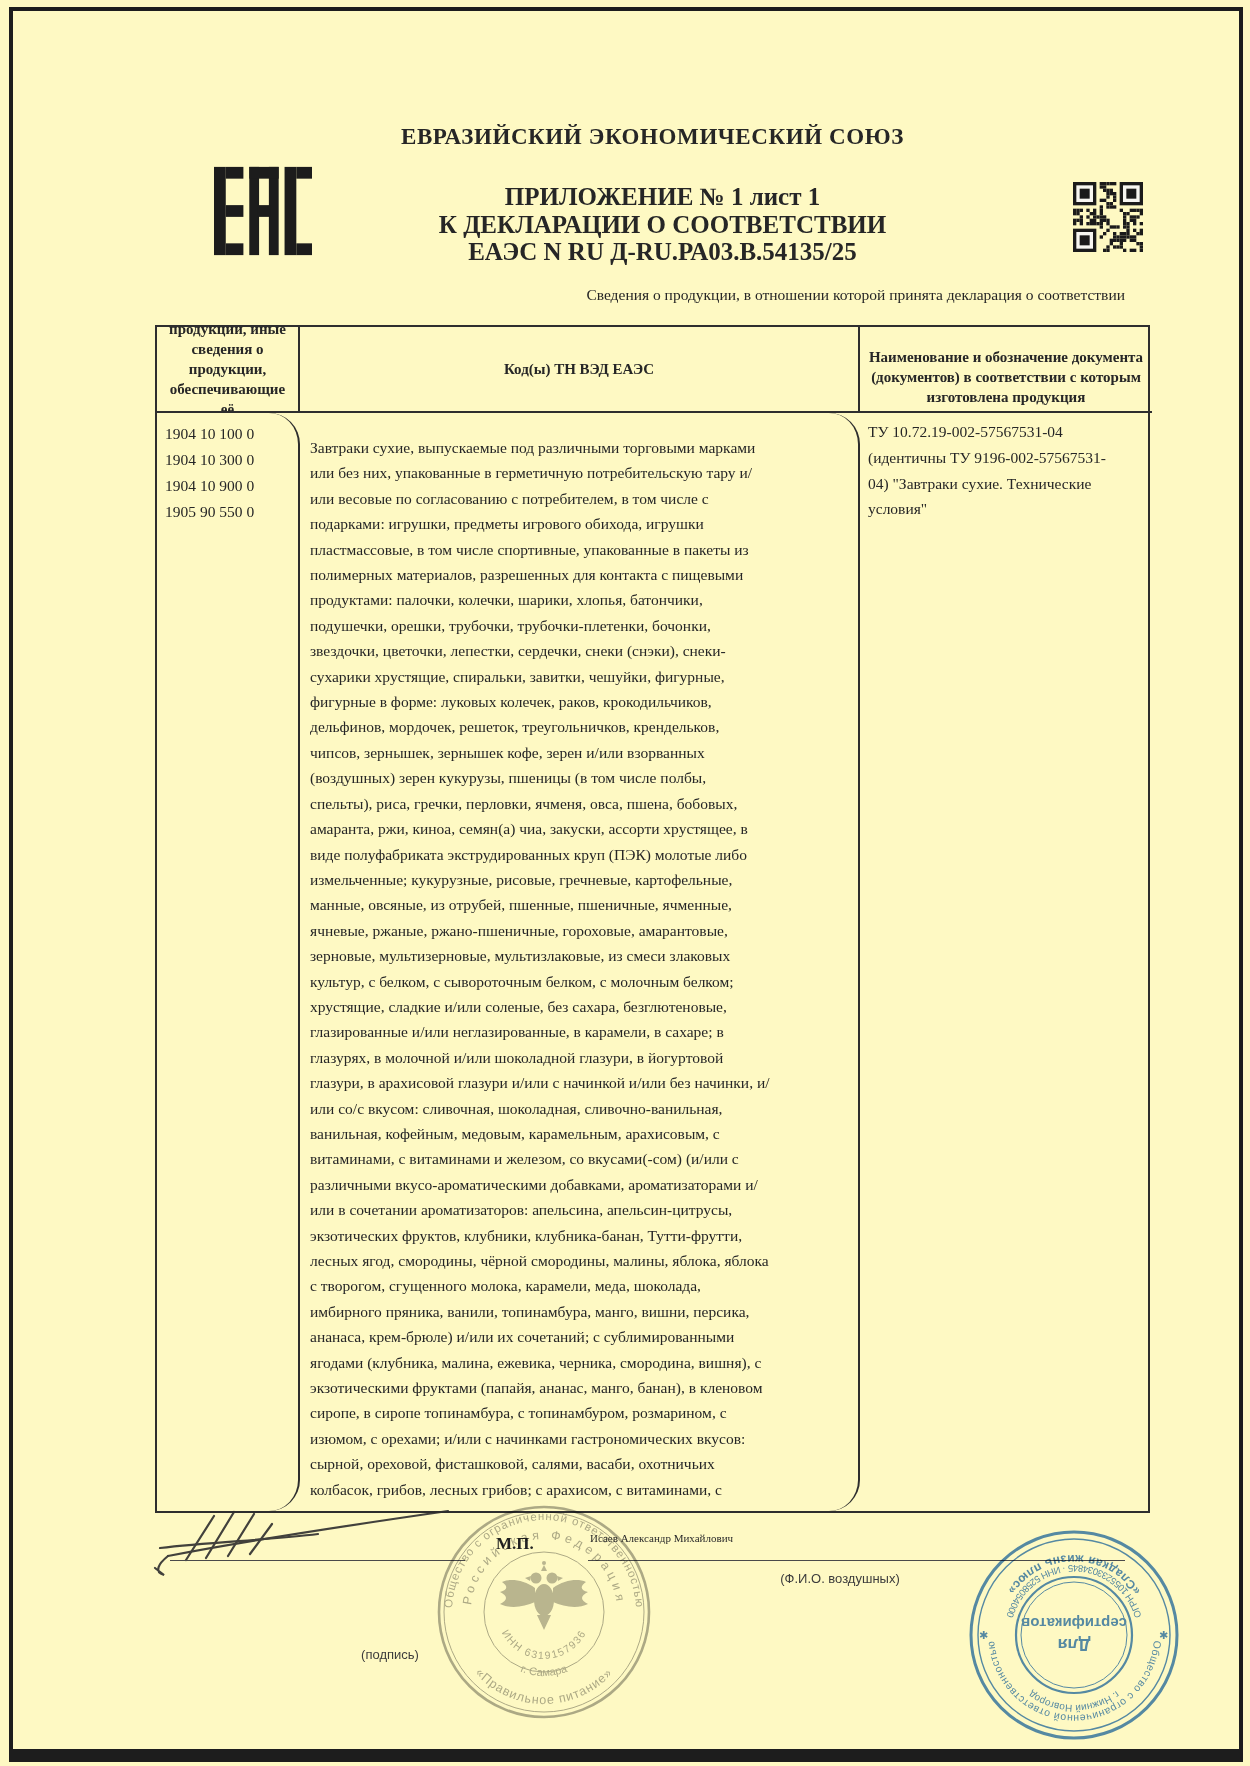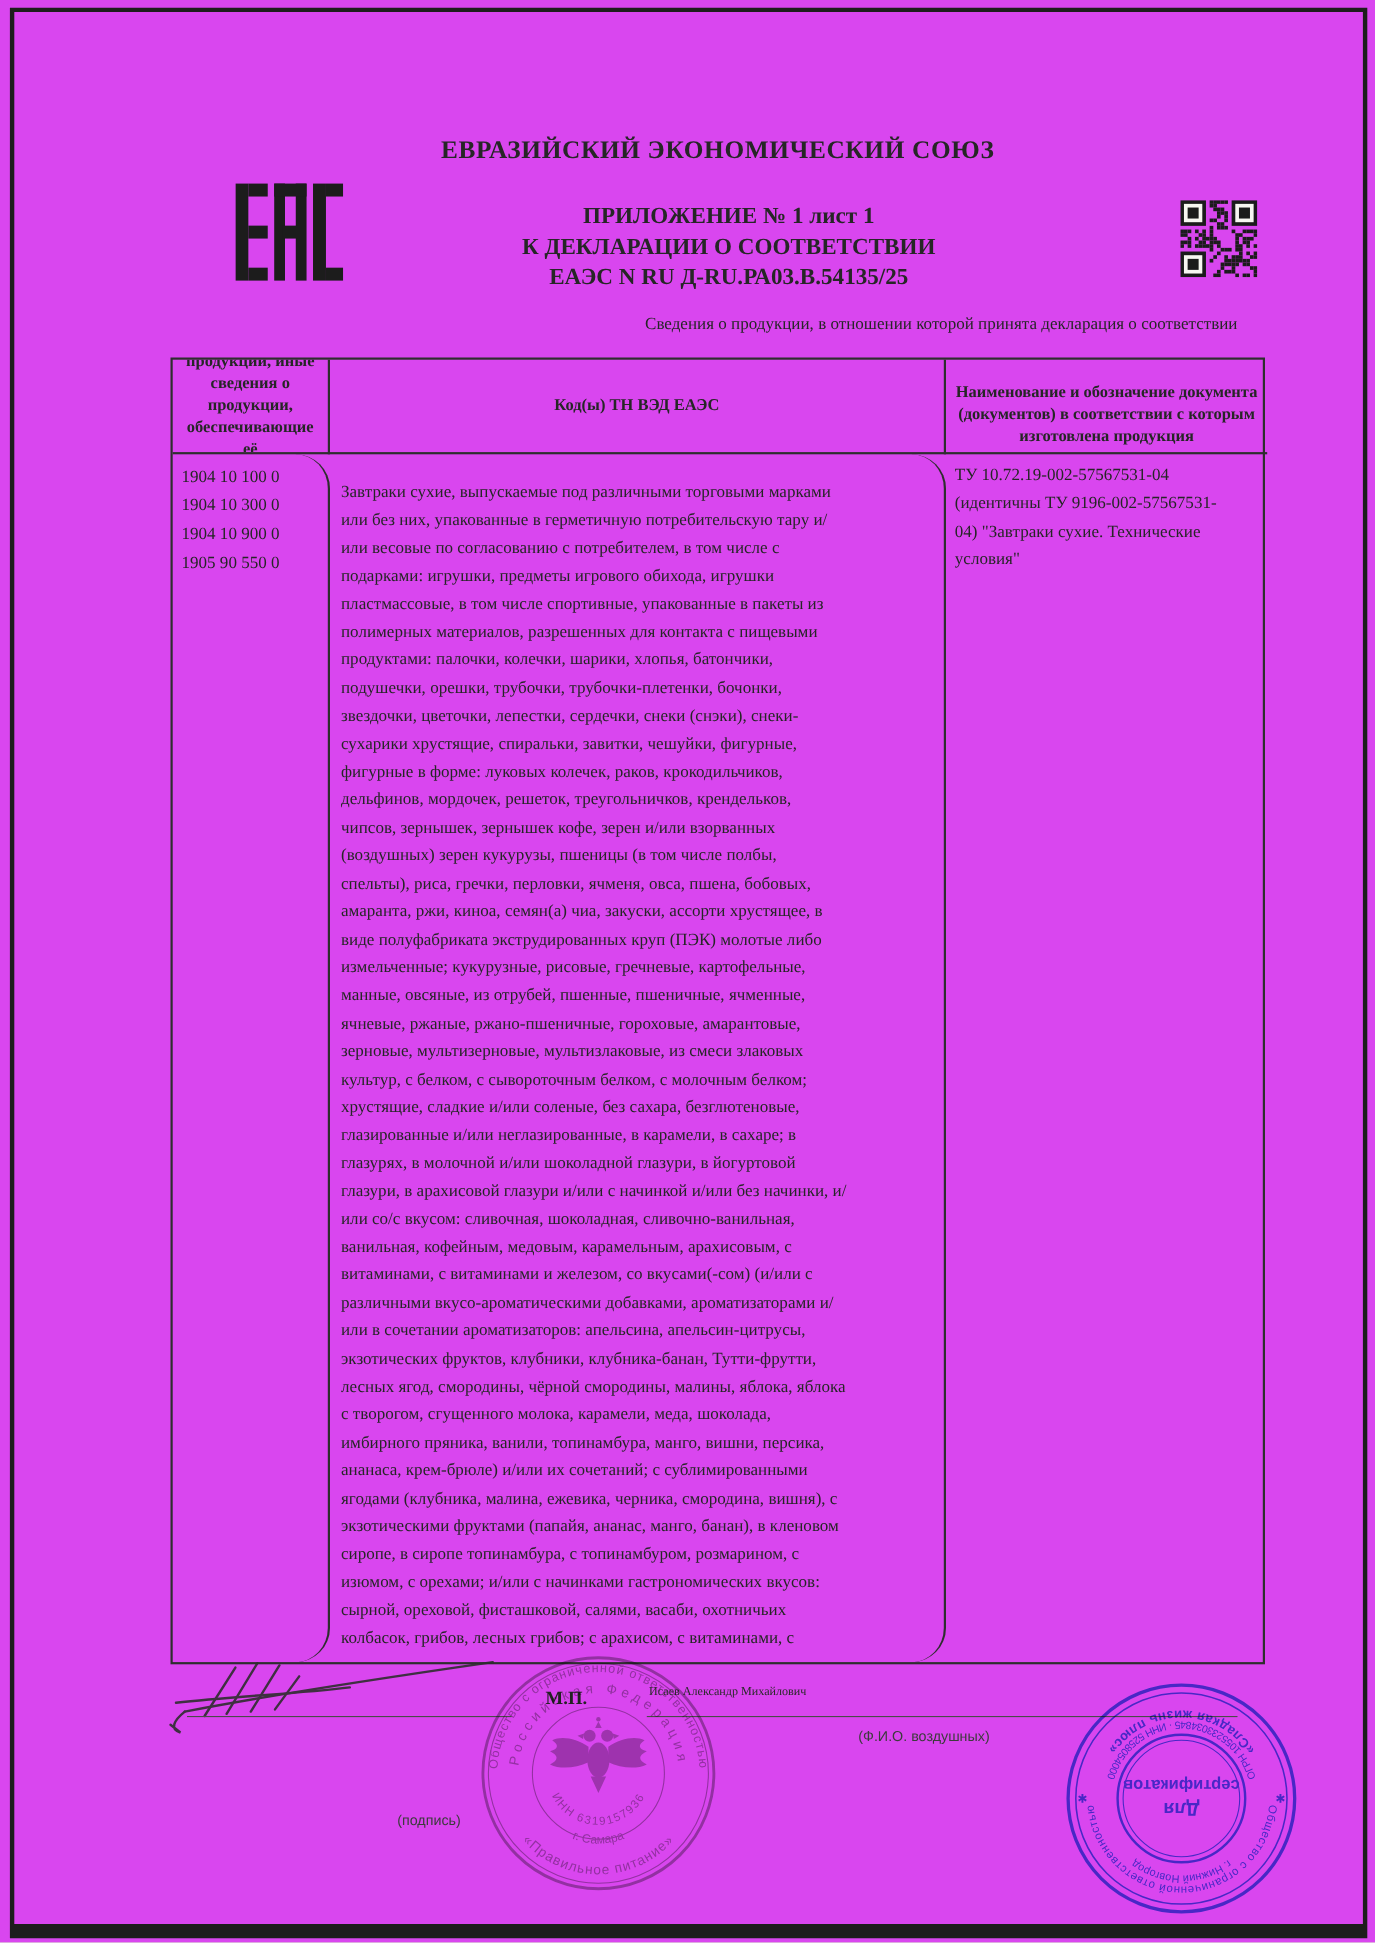--- a/index.html
+++ b/index.html
@@ -1,24 +1,24 @@
 <!DOCTYPE html>
 <html><head>
 <meta charset="utf-8">
 <style>
   html,body{margin:0;padding:0;background:#dcdcd6;}
-  .page{position:relative;width:1250px;height:1766px;background:#d946ef;
+  .page{position:relative;width:1250px;height:1766px;background:#fef9c3;
         font-family:"Liberation Serif","DejaVu Serif",serif;color:#262626;overflow:hidden;}
   .frame{position:absolute;left:9px;top:7px;right:7px;bottom:4px;
          border:4px solid #1d1d1d;border-bottom-width:13px;pointer-events:none;}
   .union-title{position:absolute;top:124px;left:155px;width:995px;text-align:center;
                font-weight:bold;font-size:23px;letter-spacing:.6px;}
   .eac-logo{position:absolute;left:214px;top:162px;}
   .appendix{position:absolute;top:183px;left:165px;width:995px;text-align:center;
-            font-weight:bold;font-size:21px;line-height:27.5px;}
+            font-weight:bold;font-size:25px;line-height:27.5px;}
   .qr{position:absolute;left:1073px;top:182px;}
   .subtitle{position:absolute;top:286px;left:130px;width:995px;text-align:right;
             font-weight:normal;font-size:15.5px;}
   .doc-table{position:absolute;left:155px;top:325px;width:995px;height:1188px;
              border:2px solid #2e2e2e;box-sizing:border-box;display:grid;
              grid-template-columns:143px 560px 292px;grid-template-rows:86px 1fr;}
   .cell{border-right:2px solid #2e2e2e;box-sizing:border-box;overflow:hidden;}
   .cell.last{border-right:none;}
   .hcell{border-bottom:2px solid #2e2e2e;font-weight:bold;font-size:15px;line-height:20px;
          text-align:center;padding:4px 8px;display:flex;flex-direction:column;justify-content:center;}

